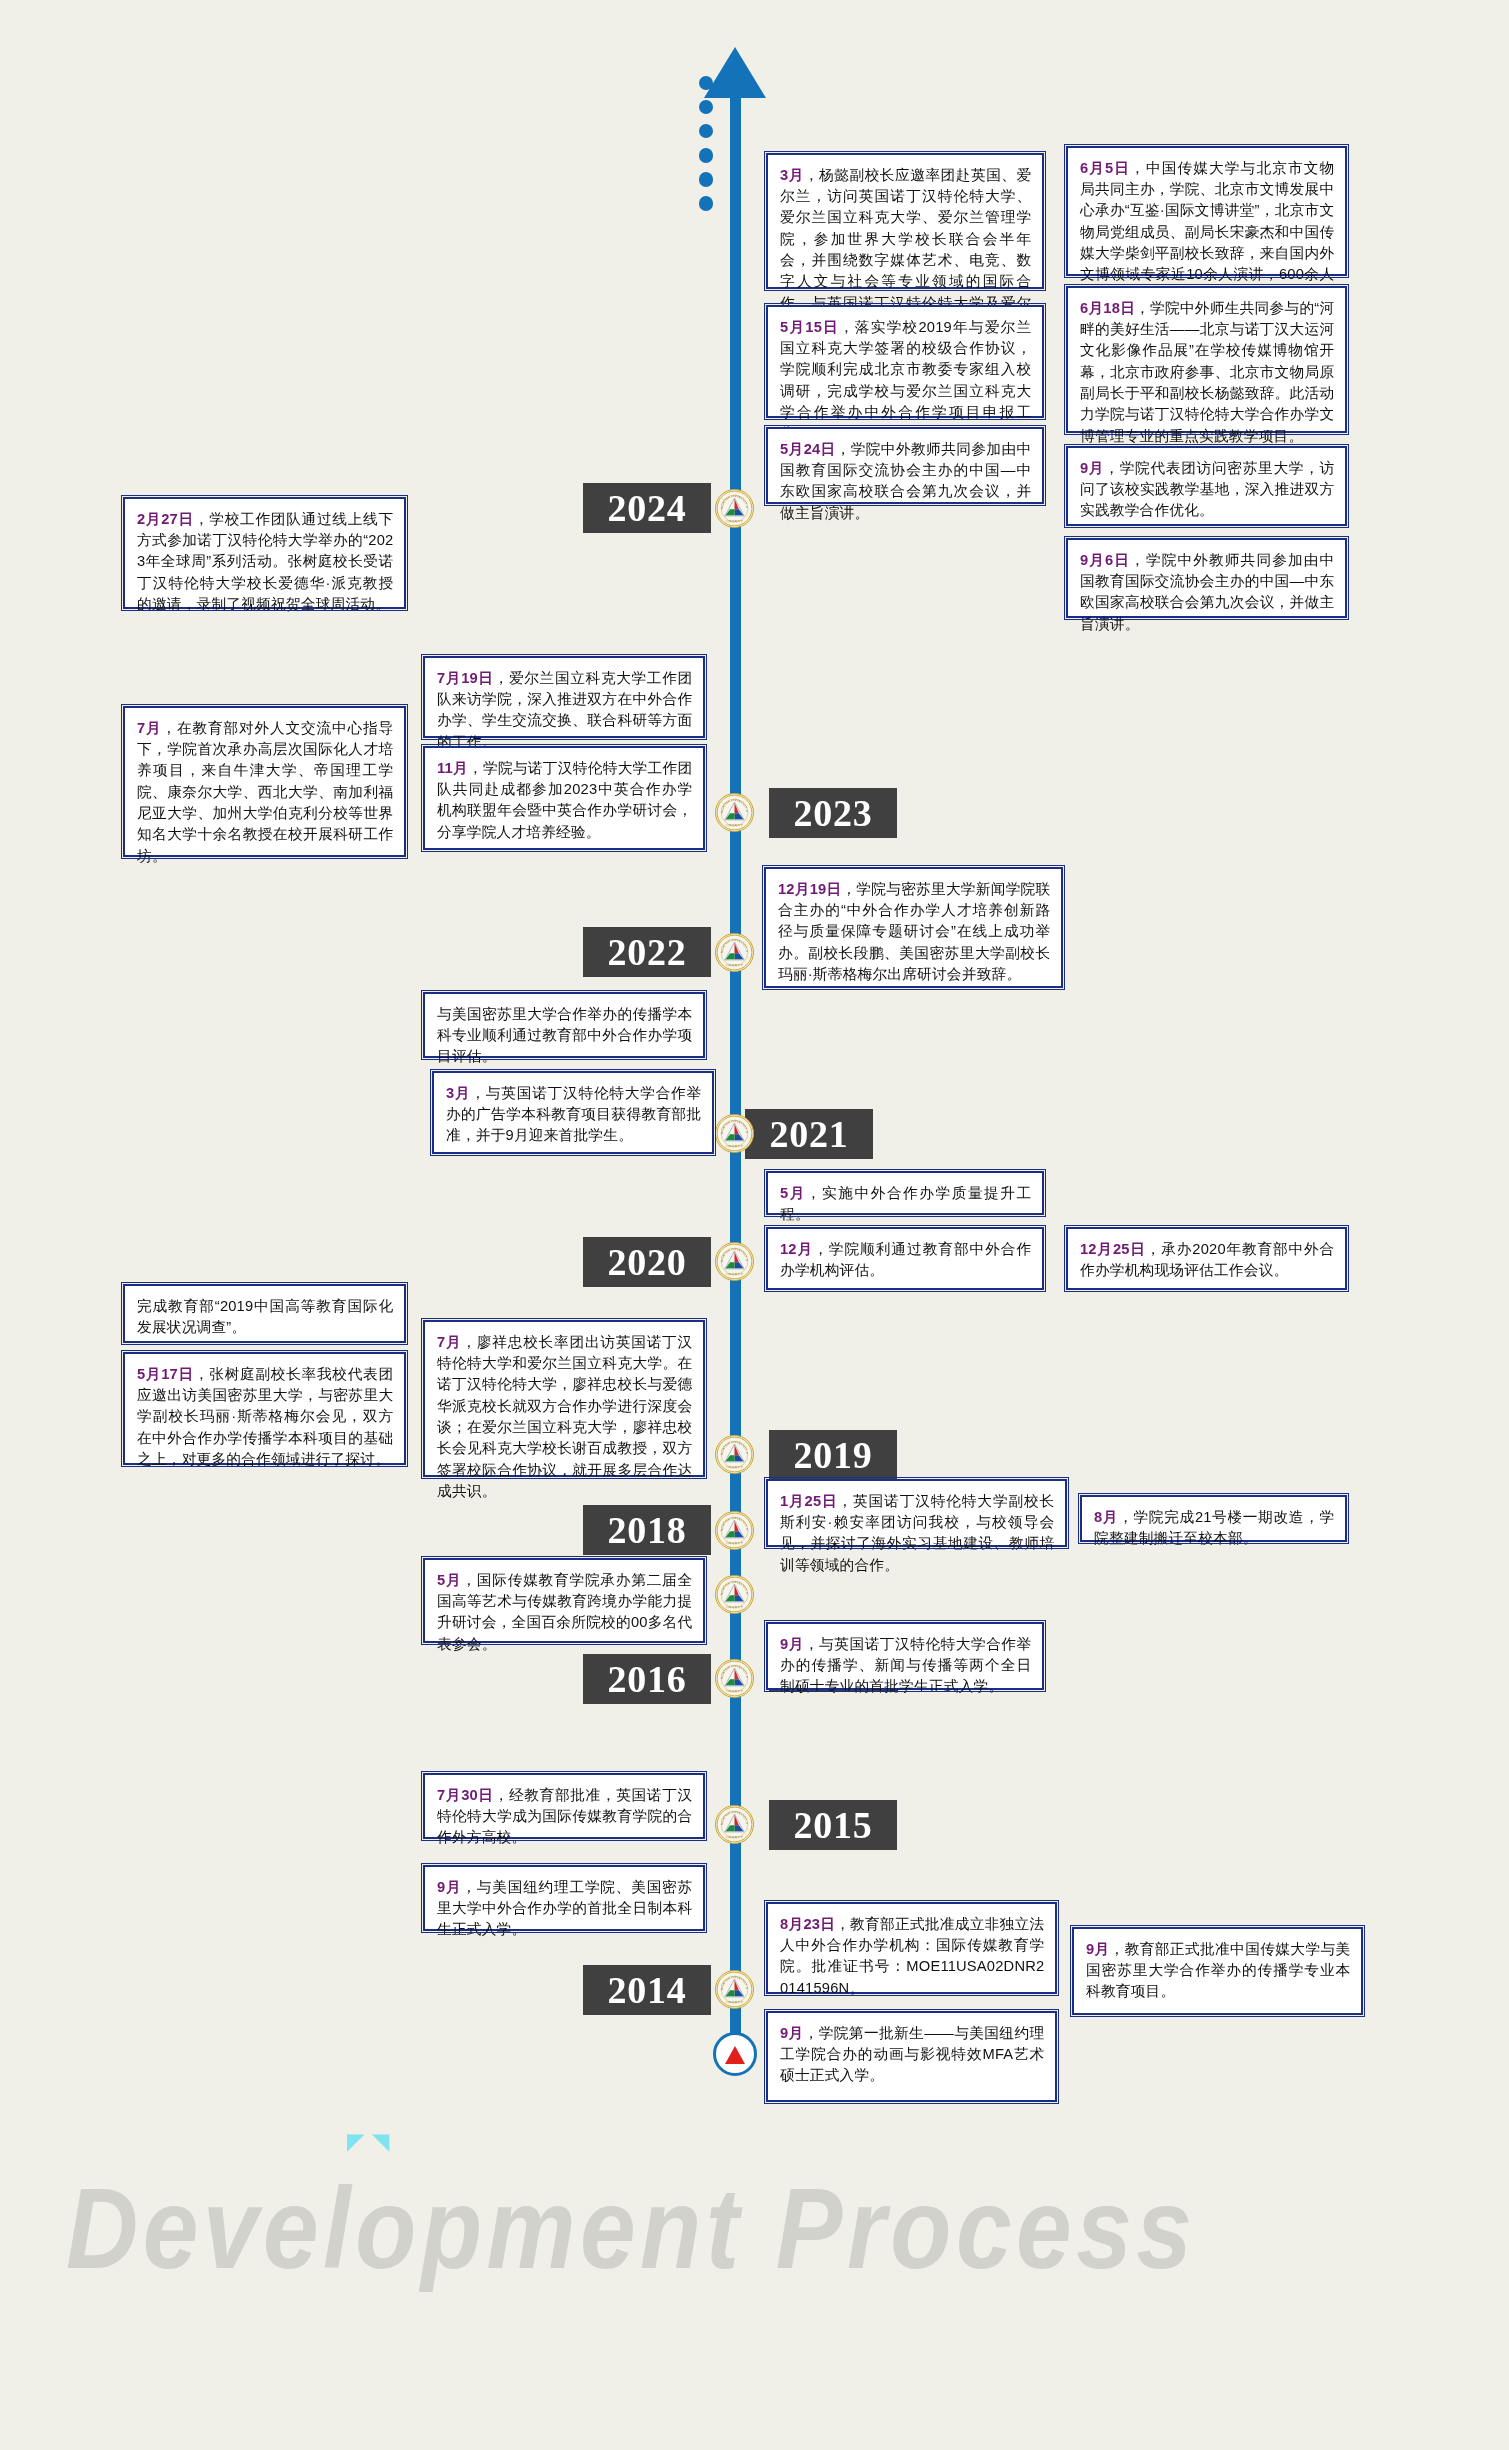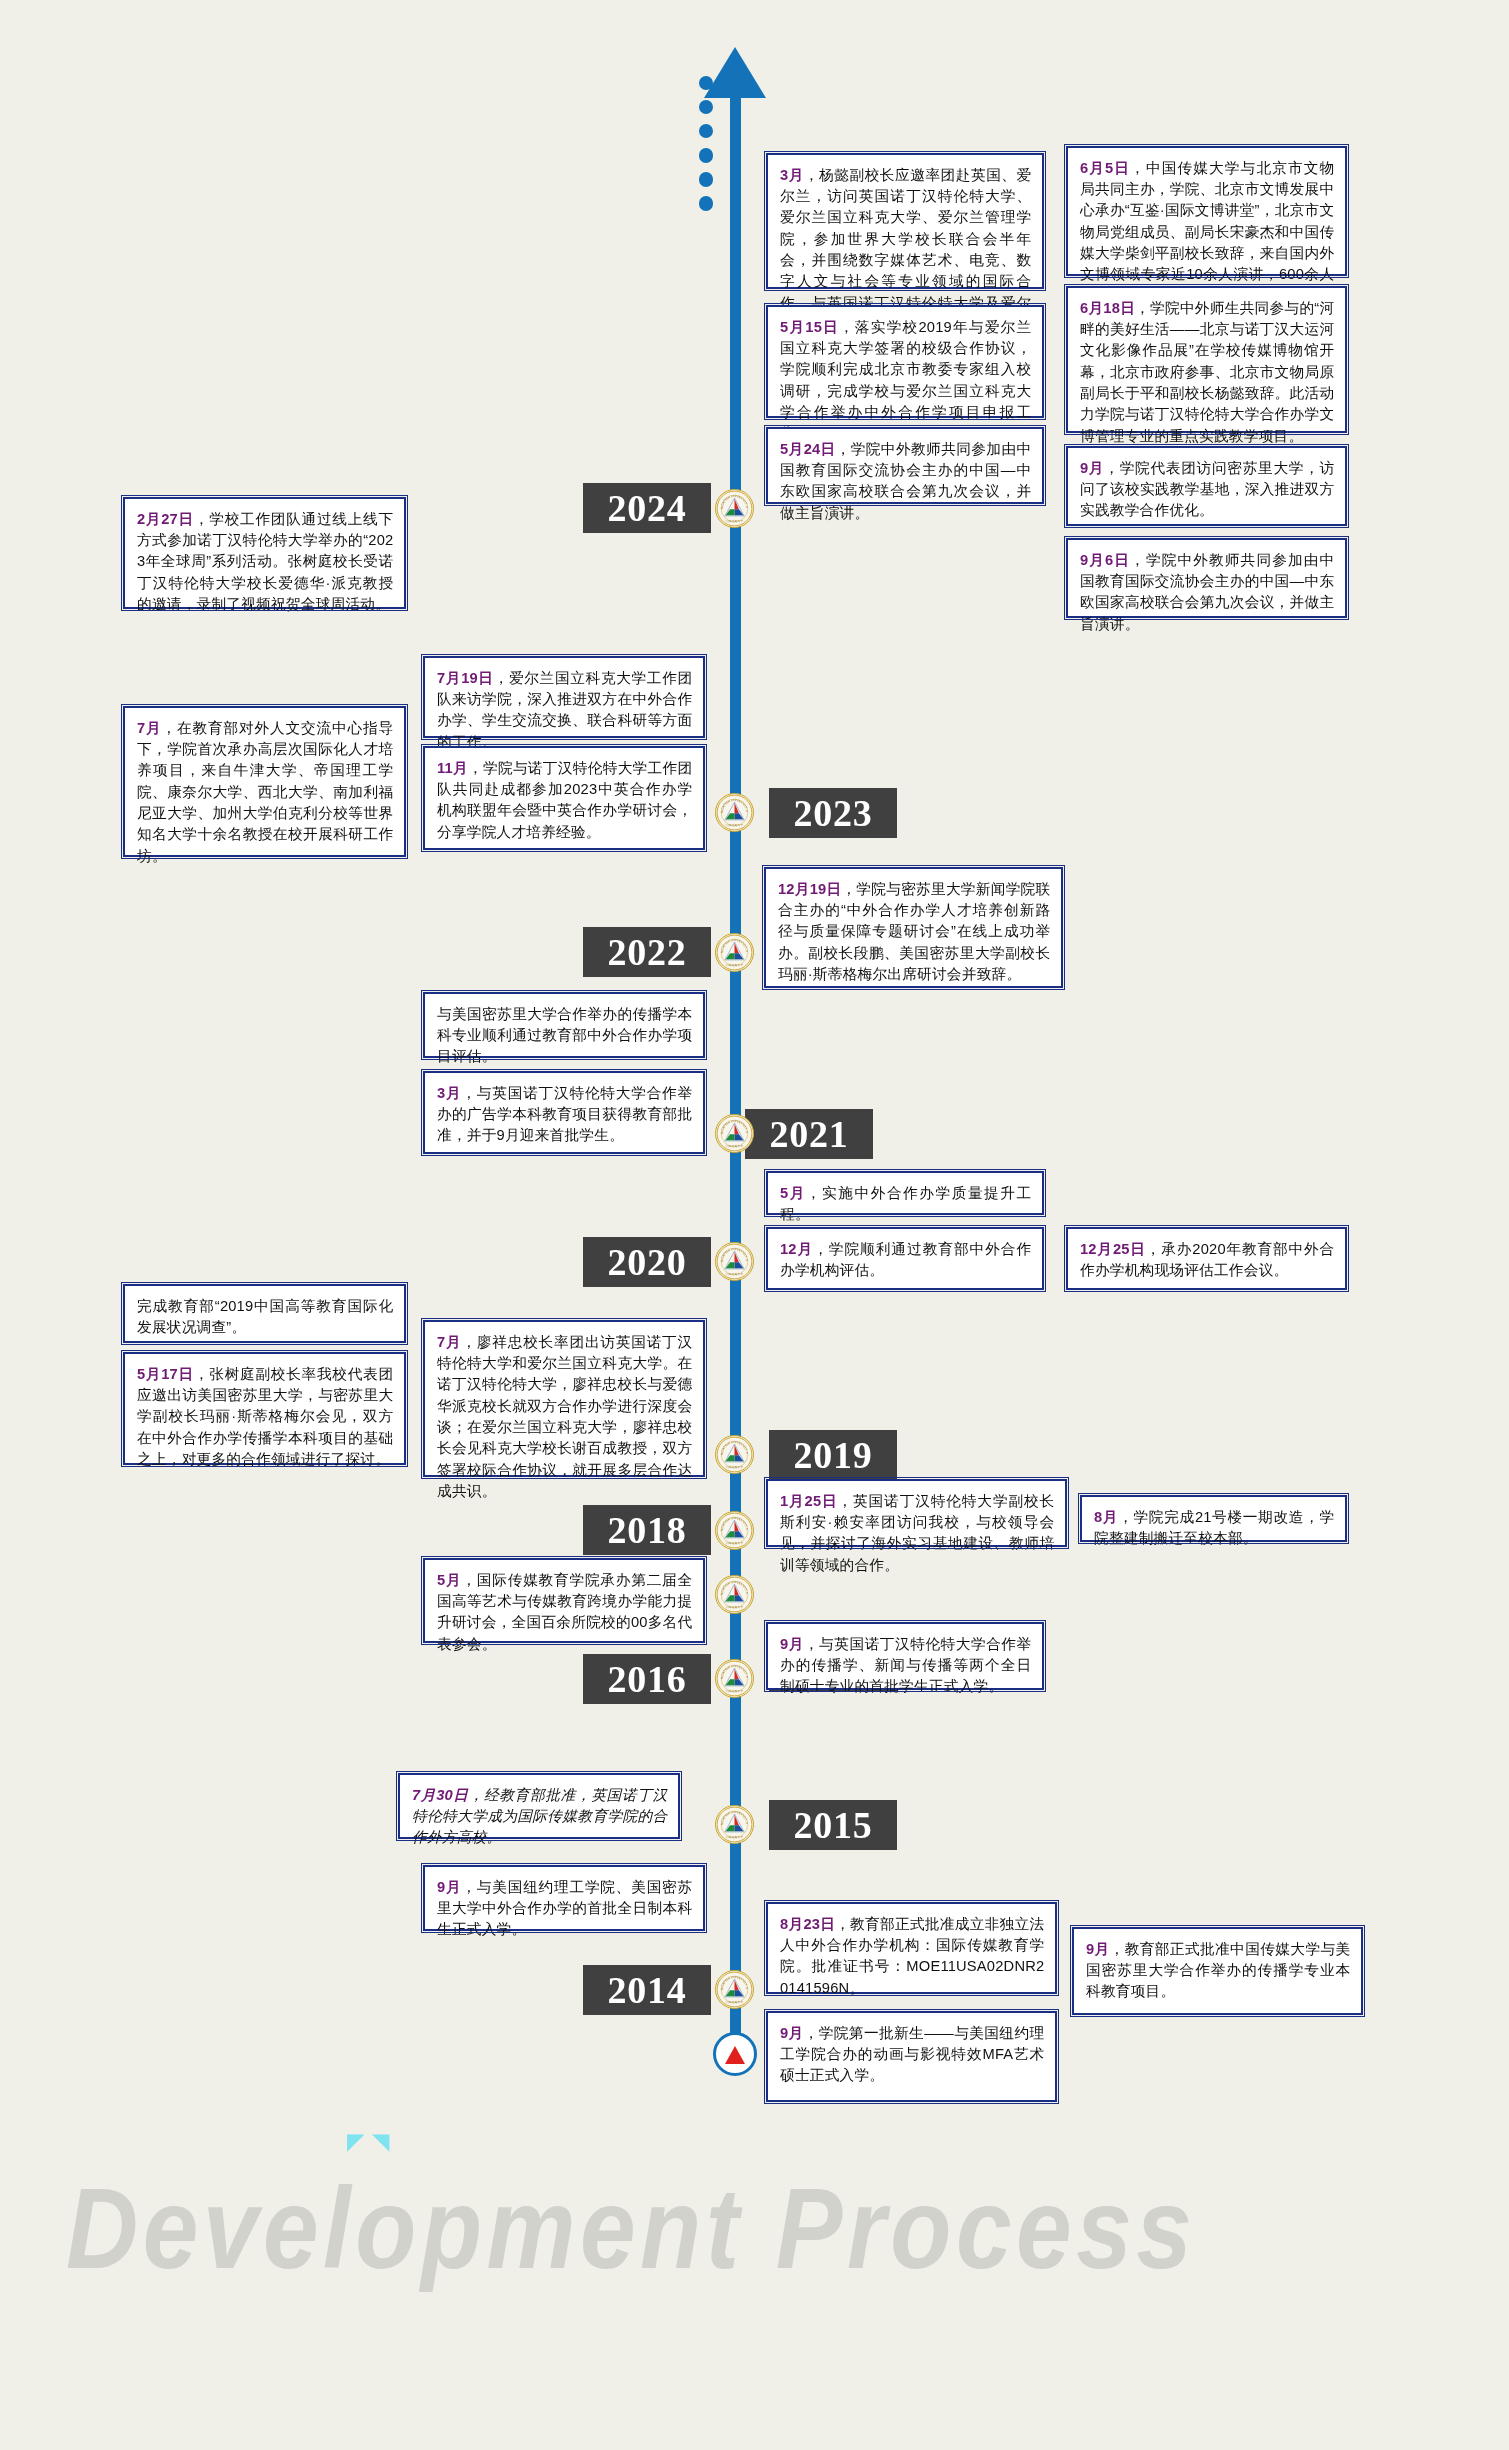--- a/index.html
+++ b/index.html
@@ -334,21 +334,21 @@
     <p><span class="d">11月</span><span>，学院与诺丁汉特伦特大学工作团队共同赴成都参加2023中英合作办学机构联盟年会暨中英合作办学研讨会，分享学院人才培养经验。</span></p>
   </div>
 
   <div class="card" style="left:764px; top:867px; width:299px; height:121px;">
     <p><span class="d">12月19日</span><span>，学院与密苏里大学新闻学院联合主办的“中外合作办学人才培养创新路径与质量保障专题研讨会”在线上成功举办。副校长段鹏、美国密苏里大学副校长玛丽·斯蒂格梅尔出席研讨会并致辞。</span></p>
   </div>
 
   <div class="card" style="left:423px; top:992px; width:282px; height:66px;">
     <p><span>与美国密苏里大学合作举办的传播学本科专业顺利通过教育部中外合作办学项目评估。</span></p>
   </div>
-  <div class="card" style="left:423px; top:1071px; width:282px; height:83px;">
+  <div class="card" style="left:432px; top:1071px; width:282px; height:83px;">
     <p><span class="d">3月</span><span>，与英国诺丁汉特伦特大学合作举办的广告学本科教育项目获得教育部批准，并于9月迎来首批学生。</span></p>
   </div>
 
   <div class="card" style="left:766px; top:1171px; width:278px; height:44px;">
     <p><span class="d">5月</span><span>，实施中外合作办学质量提升工程。</span></p>
   </div>
   <div class="card" style="left:766px; top:1227px; width:278px; height:63px;">
     <p><span class="d">12月</span><span>，学院顺利通过教育部中外合作办学机构评估。</span></p>
   </div>
   <div class="card" style="left:1066px; top:1227px; width:281px; height:63px;">
@@ -374,21 +374,21 @@
   </div>
 
   <div class="card" style="left:423px; top:1558px; width:282px; height:85px;">
     <p><span class="d">5月</span><span>，国际传媒教育学院承办第二届全国高等艺术与传媒教育跨境办学能力提升研讨会，全国百余所院校的00多名代表参会。</span></p>
   </div>
 
   <div class="card" style="left:766px; top:1622px; width:278px; height:68px;">
     <p><span class="d">9月</span><span>，与英国诺丁汉特伦特大学合作举办的传播学、新闻与传播等两个全日制硕士专业的首批学生正式入学。</span></p>
   </div>
 
-  <div class="card" style="left:398px; top:1773px; width:282px; height:66px;font-style:italic;">
+  <div class="card" style="left:423px; top:1773px; width:282px; height:66px;">
     <p><span class="d">7月30日</span><span>，经教育部批准，英国诺丁汉特伦特大学成为国际传媒教育学院的合作外方高校。</span></p>
   </div>
   <div class="card" style="left:423px; top:1865px; width:282px; height:66px;">
     <p><span class="d">9月</span><span>，与美国纽约理工学院、美国密苏里大学中外合作办学的首批全日制本科生正式入学。</span></p>
   </div>
 
   <div class="card" style="left:766px; top:1902px; width:291px; height:92px;">
     <p><span class="d">8月23日</span><span>，教育部正式批准成立非独立法人中外合作办学机构：国际传媒教育学院。批准证书号：MOE11USA02DNR20141596N。</span></p>
   </div>
   <div class="card" style="left:766px; top:2011px; width:291px; height:91px;">

